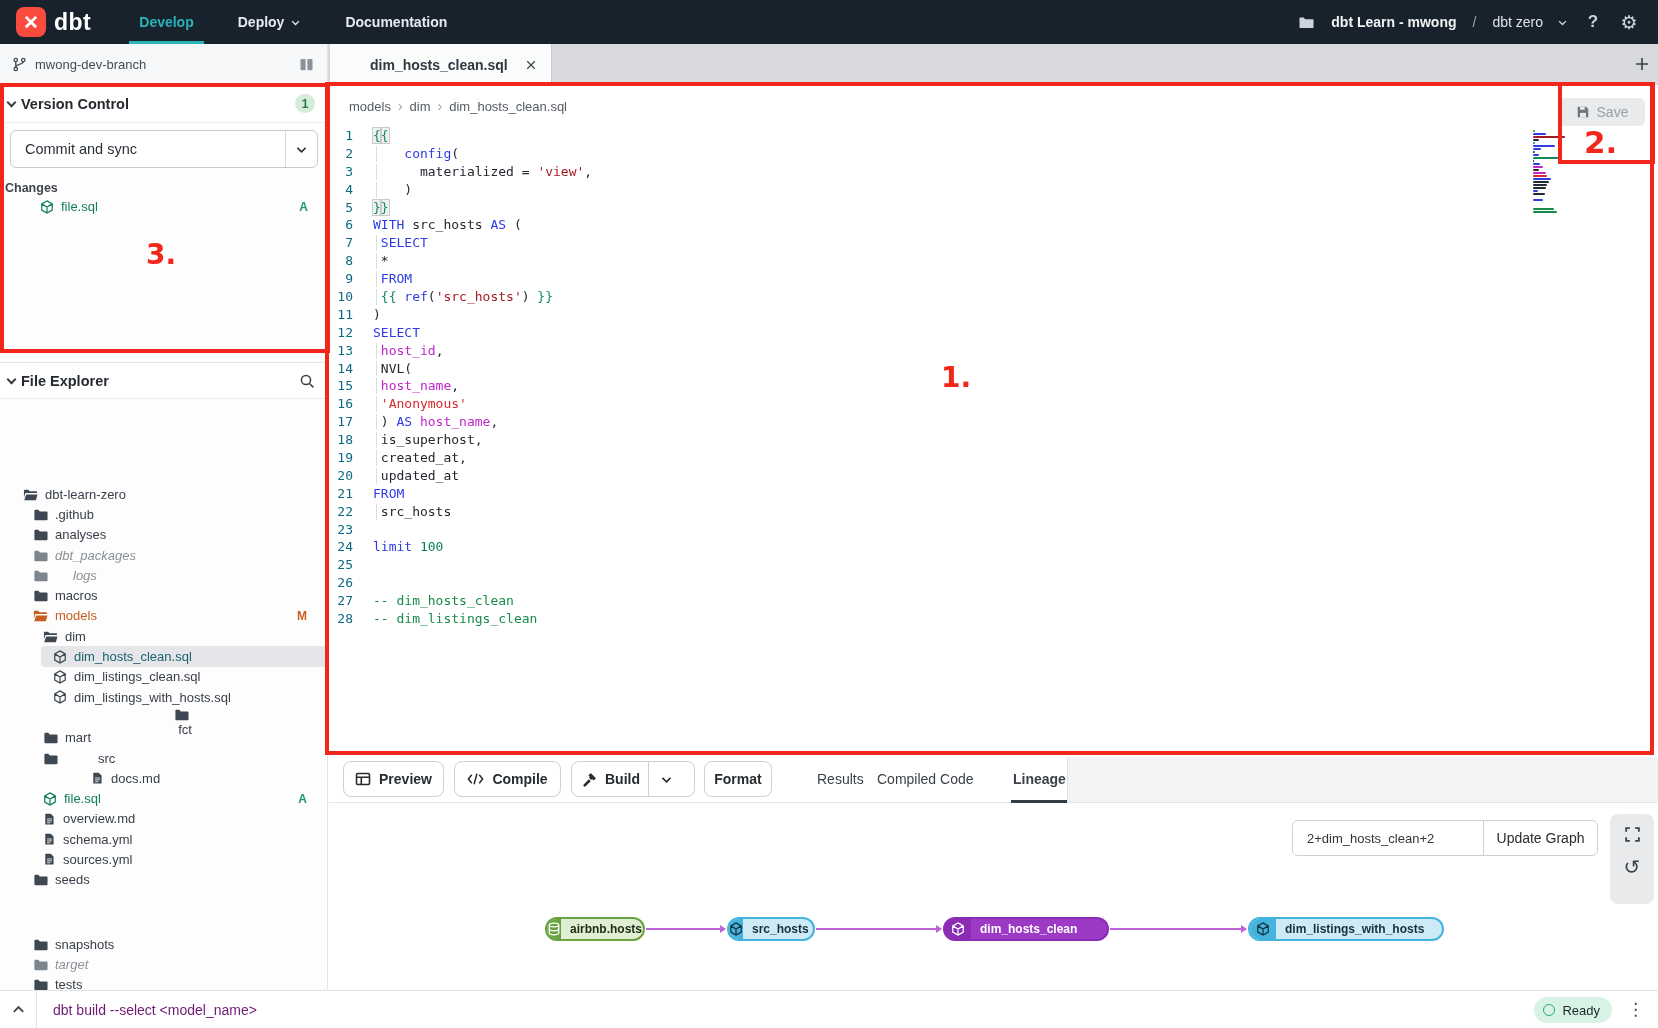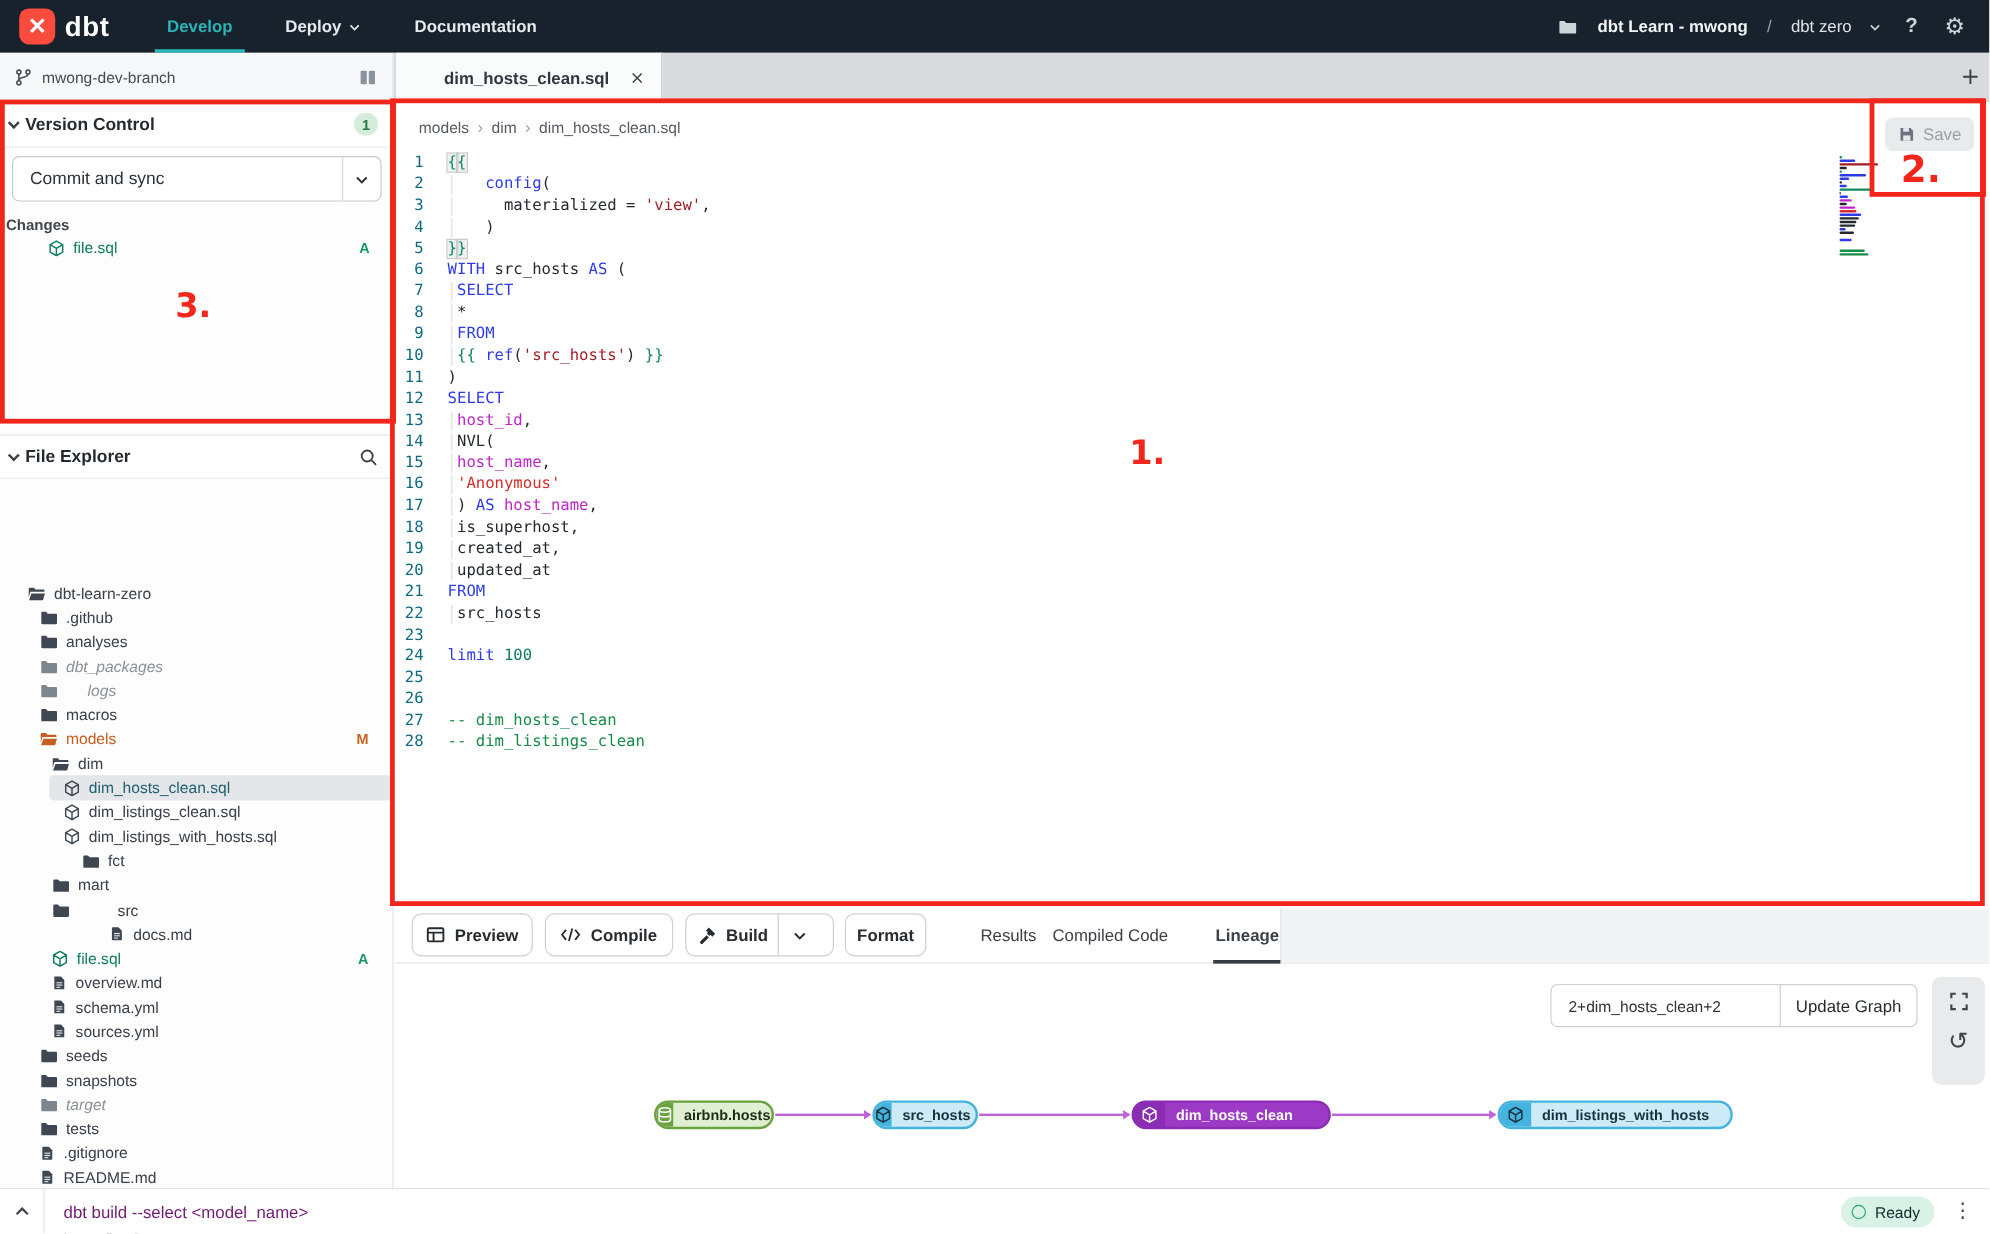--- a/index.html
+++ b/index.html
@@ -79,21 +79,21 @@
   .tree-row.green-file, .tree-row.green-file .ticon { color:#0e7e5e; }
   .tree-row.selected { background:#e4e6e9; border-radius:4px; color:#1f6170; }
   .tree-row .tbadge { position:absolute; right:20px; font-size:12px; font-weight:bold; }
   .tbadge.badge-orange { color:#cc5f1d; } .tbadge.badge-green { color:#159a62; }
 
   
   .editor { position:absolute; left:329px; top:85px; width:1329px; height:672px; background:#fff; }
   .breadcrumb { position:absolute; left:20px; top:13px; display:flex; align-items:center; gap:7px;
                 font-size:13px; color:#555c63; }
   .breadcrumb .bsep { color:#9aa1a8; font-size:14px; }
-  .save-btn { position:absolute; right:13px; top:13px; width:74px; height:28px; background:#e8eaec;
+  .save-btn { position:absolute; right:13px; top:13px; width:86px; height:28px; background:#e8eaec;
               border-radius:6px; display:flex; align-items:center; justify-content:center; gap:7px;
               color:#99a1aa; font-size:14px; cursor:default; }
   .save-btn .fico { color:#6d7680; display:flex; }
   .code { position:absolute; left:0; top:42px; width:1190px; font-family:"DejaVu Sans Mono",monospace;
           font-size:13px; }
   .code-line { position:relative; height:17.9px; line-height:17.9px; white-space:pre; }
   .code-line .ln { position:absolute; left:0; width:24px; text-align:right; color:#0c6a80; }
   .code-line .ct { position:absolute; left:44px; }
   .code-line .guide { position:absolute; left:47px; top:1px; bottom:1px; border-left:1px solid #dcdde0; }
   .tk-kw { color:#2d3ce6; } .tk-id { color:#24292f; } .tk-col { color:#c025c9; }
@@ -352,21 +352,21 @@
             <span class="tlabel">dim_listings_clean.sql</span>
           </div>
           <div class="tree-row" style="padding-left: 53px;">
             <span class="ticon">
               <svg width="14" height="14" viewBox="0 0 16 16">
                 <path d="M8 1l6 3.4v7.2L8 15l-6-3.4V4.4z M2 4.4L8 8l6-3.6 M8 8v7" fill="none" stroke="currentColor" stroke-width="1.4"></path>
               </svg>
             </span>
             <span class="tlabel">dim_listings_with_hosts.sql</span>
           </div>
-          <div class="tree-row" style="padding-left: 68px;">
+          <div class="tree-row" style="padding-left: 43px; flex-direction: column;">
             <span class="ticon">
               <svg width="15" height="15" viewBox="0 0 16 16">
                 <path d="M1.5 3h4.2l1.5 1.7h7.3c.6 0 1 .4 1 1v7.3c0 .6-.4 1-1 1h-12c-.6 0-1-.4-1-1V4c0-.6.4-1 1-1z" fill="currentColor"></path>
               </svg>
             </span>
             <span class="tlabel">fct</span>
           </div>
           <div class="tree-row" style="padding-left: 43px;">
             <span class="ticon">
               <svg width="15" height="15" viewBox="0 0 16 16">
@@ -429,21 +429,21 @@
             <span class="tlabel">sources.yml</span>
           </div>
           <div class="tree-row" style="padding-left: 33px;">
             <span class="ticon">
               <svg width="15" height="15" viewBox="0 0 16 16">
                 <path d="M1.5 3h4.2l1.5 1.7h7.3c.6 0 1 .4 1 1v7.3c0 .6-.4 1-1 1h-12c-.6 0-1-.4-1-1V4c0-.6.4-1 1-1z" fill="currentColor"></path>
               </svg>
             </span>
             <span class="tlabel">seeds</span>
           </div>
-          <div class="tree-row" style="padding-left: 33px;">
+          <div class="tree-row" style="padding-left: 33px; margin-top: 44px;">
             <span class="ticon">
               <svg width="15" height="15" viewBox="0 0 16 16">
                 <path d="M1.5 3h4.2l1.5 1.7h7.3c.6 0 1 .4 1 1v7.3c0 .6-.4 1-1 1h-12c-.6 0-1-.4-1-1V4c0-.6.4-1 1-1z" fill="currentColor"></path>
               </svg>
             </span>
             <span class="tlabel">snapshots</span>
           </div>
           <div class="tree-row muted" style="padding-left: 33px;">
             <span class="ticon">
               <svg width="15" height="15" viewBox="0 0 16 16">

